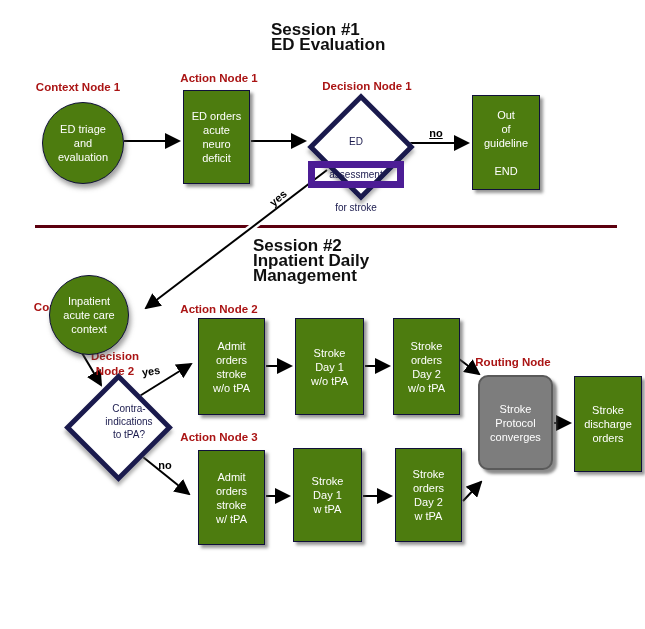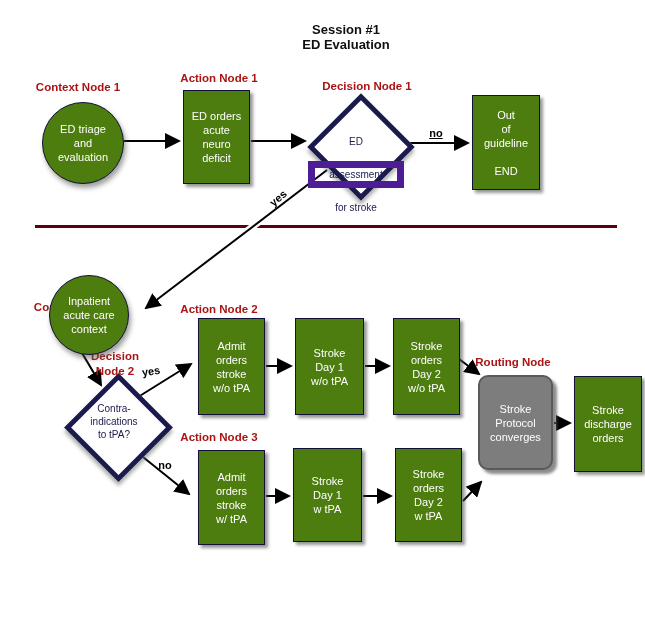--- a/index.html
+++ b/index.html
@@ -3,22 +3,22 @@
 <meta charset="utf-8">
 <style>
   html,body{margin:0;padding:0;background:#fff;}
   .canvas{
     position:relative; width:645px; height:629px; background:#fff;
     font-family:"Liberation Sans", sans-serif; overflow:hidden;
   }
   .divider{position:absolute; height:3px; background:#5c000f;}
   svg.wires{position:absolute; left:0; top:0; pointer-events:none;}
   .title{
-    position:absolute; color:#101010; font-weight:bold; font-size:13px;
-    line-height:15px; text-align:center; white-space:pre-line;
+    position:absolute; color:#101010; font-weight:bold; font-size:17px;
+    line-height:15px; text-align:left; white-space:pre-line;
   }
   .rlabel{
     position:absolute; color:#aa1414; font-weight:bold; font-size:11.5px;
     line-height:15px; text-align:center; white-space:pre-line;
   }
   .nbox{
     position:absolute; background:#4d7c0f; color:#fff;
     display:flex; align-items:center; justify-content:center;
     text-align:center; font-size:11px; line-height:14px; white-space:pre-line;
     border:1px solid #10103a;
@@ -69,20 +69,23 @@
     <line x1="365" y1="366" x2="389" y2="366" stroke="#000" stroke-width="2" marker-end="url(#ah)"></line>
     <line x1="266" y1="496" x2="289" y2="496" stroke="#000" stroke-width="2" marker-end="url(#ah)"></line>
     <line x1="363" y1="496" x2="391" y2="496" stroke="#000" stroke-width="2" marker-end="url(#ah)"></line>
     <line x1="459" y1="359" x2="479" y2="374" stroke="#000" stroke-width="2" marker-end="url(#ah)"></line>
     <line x1="554" y1="423" x2="570" y2="423" stroke="#000" stroke-width="2" marker-end="url(#ah)"></line>
     <line x1="463" y1="501" x2="481" y2="482" stroke="#000" stroke-width="2" marker-end="url(#ah)"></line>
   </svg>
 
   <div class="title" style="left:271px; top:22px; width:150px;">Session #1
 ED Evaluation</div>
+  <div class="title" style="left:253px; top:238px; width:150px;">Session #2
+Inpatient Daily
+Management</div>
 
   <div class="rlabel" style="left:18px;  top:80px;  width:120px;">Context Node 1</div>
   <div class="rlabel" style="left:169px; top:71px;  width:100px;">Action Node 1</div>
   <div class="rlabel" style="left:317px; top:79px;  width:100px;">Decision Node 1</div>
   <div class="rlabel" style="left:16px;  top:256px; width:120px;margin-top:44px;">Context Node 2</div>
   <div class="rlabel" style="left:75px;  top:349px; width:80px;">Decision
 Node 2</div>
   <div class="rlabel" style="left:169px; top:302px; width:100px;">Action Node 2</div>
   <div class="rlabel" style="left:169px; top:430px; width:100px;">Action Node 3</div>
   <div class="rlabel" style="left:463px; top:355px; width:100px;">Routing Node</div>
@@ -110,21 +113,21 @@
 END</div>
 
   <div class="edge-label u" style="left:421px; top:127px; width:30px;">no</div>
   <div class="edge-label" style="left:262px; top:192px; width:32px; transform:rotate(-40deg);">yes</div>
 
   <div class="nbox circle" style="left:49px; top:275px; width:78px; height:78px;">Inpatient
 acute care
 context</div>
 
   <div class="diamond-shape" style="left:80px; top:389px; width:67px; height:67px;"></div>
-  <div class="diamond-text" style="left:69px; top:402px; width:90px;">Contra-
+  <div class="diamond-text" style="left:84px; top:402px; width:90px;">Contra-
 indications
 to tPA?</div>
 
   <div class="edge-label" style="left:136px; top:365px; width:30px; transform:rotate(-8deg);">yes</div>
   <div class="edge-label" style="left:150px; top:459px; width:30px;">no</div>
 
   <div class="nbox" style="left:198px; top:318px; width:65px; height:95px;">Admit
 orders
 stroke
 w/o tPA</div>

